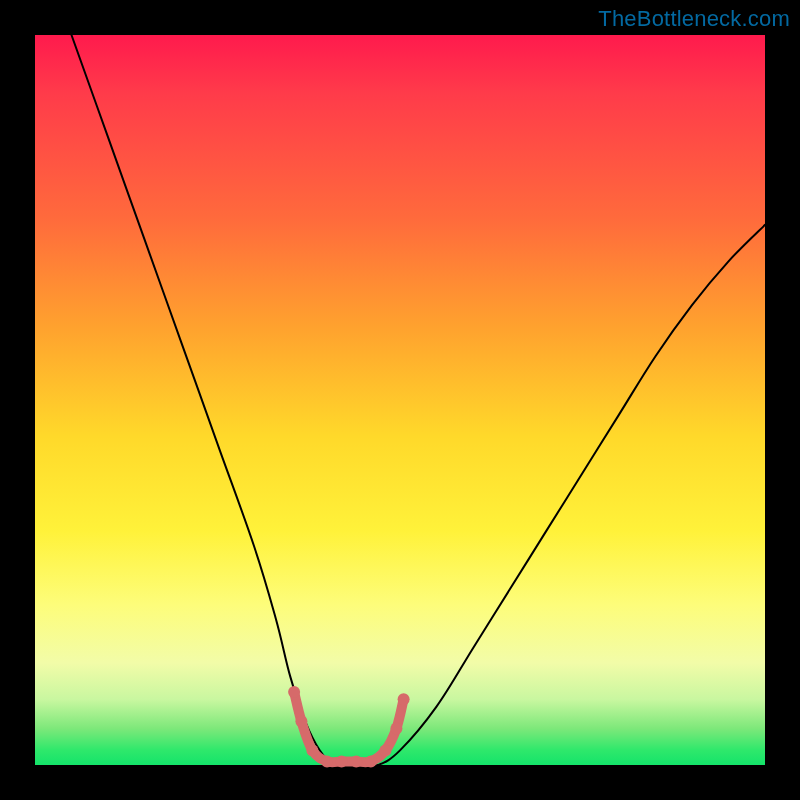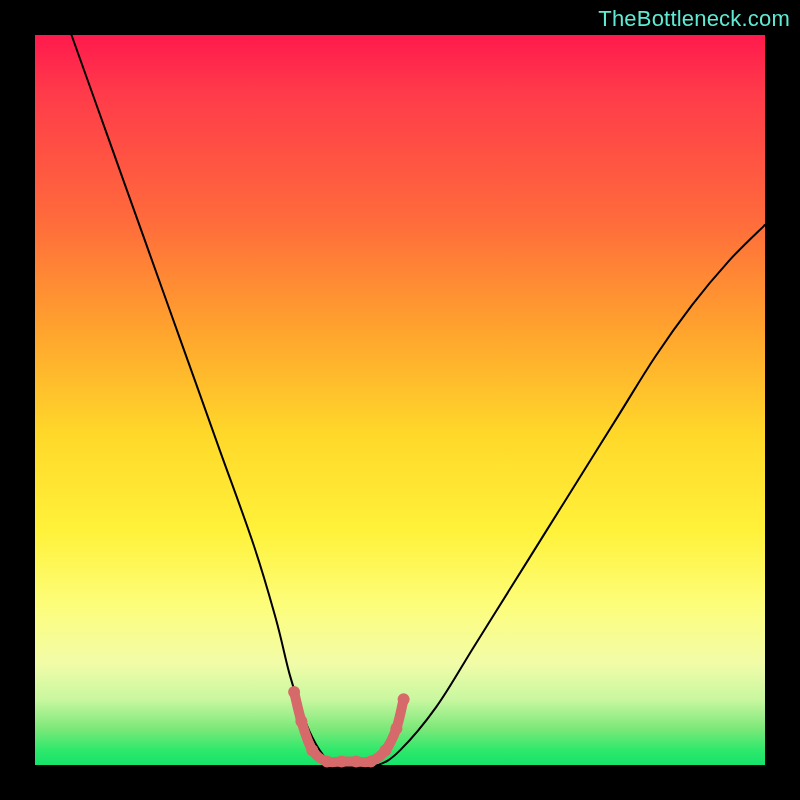--- a/index.html
+++ b/index.html
@@ -45,21 +45,21 @@
     left: 0;
     top: 0;
     width: 730px;
     height: 730px;
     overflow: visible;
   }
   .watermark {
     position: absolute;
     top: 6px;
     right: 10px;
-    color: #5eead4;
+    color: #0369a1;
     font-size: 22px;
     letter-spacing: 0.2px;
     user-select: none;
   }
 </style>
 </head>
 <body>
 
 <div class="stage">
   <div class="plot-area">

